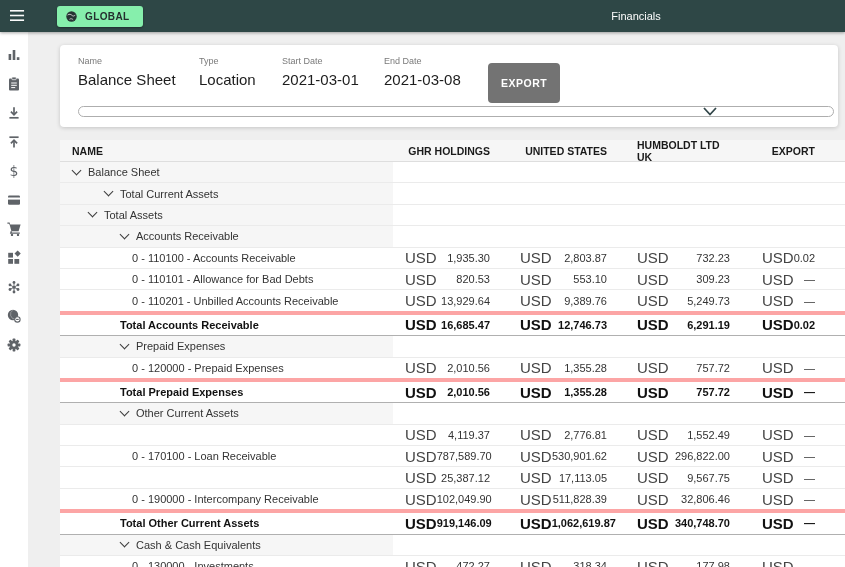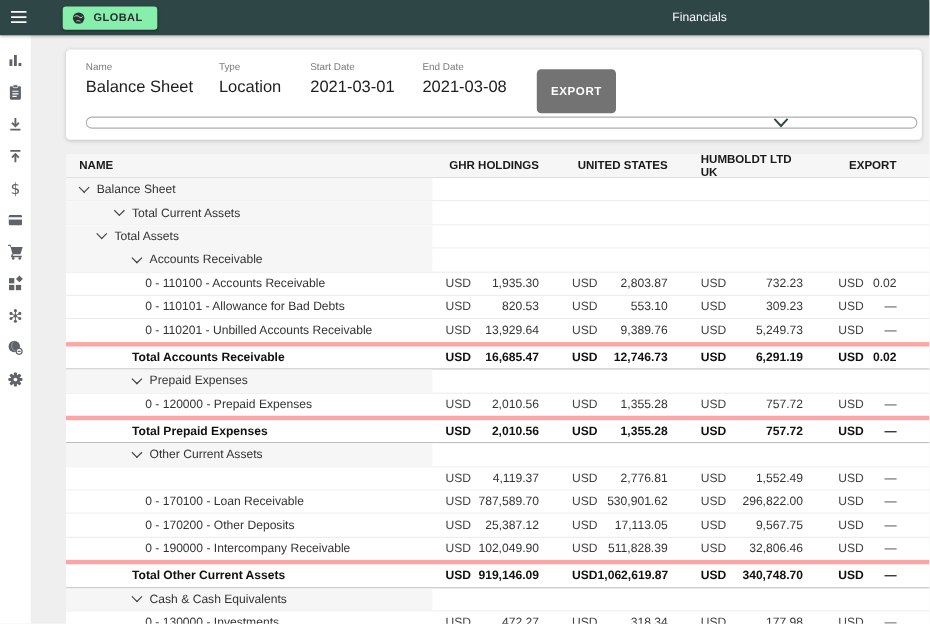--- a/index.html
+++ b/index.html
@@ -73,21 +73,21 @@
   .lvl3 .cell-name{padding-left:61px}
   .trow.data .cell-name{padding-left:72px}
   .trow.total .cell-name{padding-left:60px}
   .trow.total{border-top:4px solid #fca5a5;border-bottom:1px solid #b0b0b0;margin-top:-1px;font-weight:bold;color:#111;}
   .chev{
     width:6px;height:6px;border-right:1.6px solid #3c3c3c;border-bottom:1.6px solid #3c3c3c;
     transform:rotate(45deg);display:inline-block;margin-right:8px;margin-top:-4px;flex:none;
   }
   .rlabel{white-space:nowrap;}
   .cell-val{position:absolute;top:0;height:100%;display:flex;align-items:center;justify-content:space-between;}
-  .cur{font-size:11px;color:#444;}
+  .cur{font-size:15px;color:#444;}
   .trow.total .cur{color:#111;}
   .amt{white-space:nowrap;}
 </style>
 </head>
 <body>
 
 <div class="topbar">
   <span class="hamburger">
     <svg viewBox="0 0 18 16" width="17" height="15">
         <g stroke="#fbfbfb" stroke-width="1.7">
@@ -450,23 +450,20 @@
         <div class="cell-val c2">
           <span class="cur">USD</span>
           <span class="amt">296,822.00</span>
         </div>
         <div class="cell-val c3">
           <span class="cur">USD</span>
           <span class="amt">—</span>
         </div>
       </div>
       <div class="trow data">
-        <div class="cell-name">
-          <span class="rlabel">0 - 170200 - Other Deposits</span>
-        </div>
         <div class="cell-val c0">
           <span class="cur">USD</span>
           <span class="amt">25,387.12</span>
         </div>
         <div class="cell-val c1">
           <span class="cur">USD</span>
           <span class="amt">17,113.05</span>
         </div>
         <div class="cell-val c2">
           <span class="cur">USD</span>

